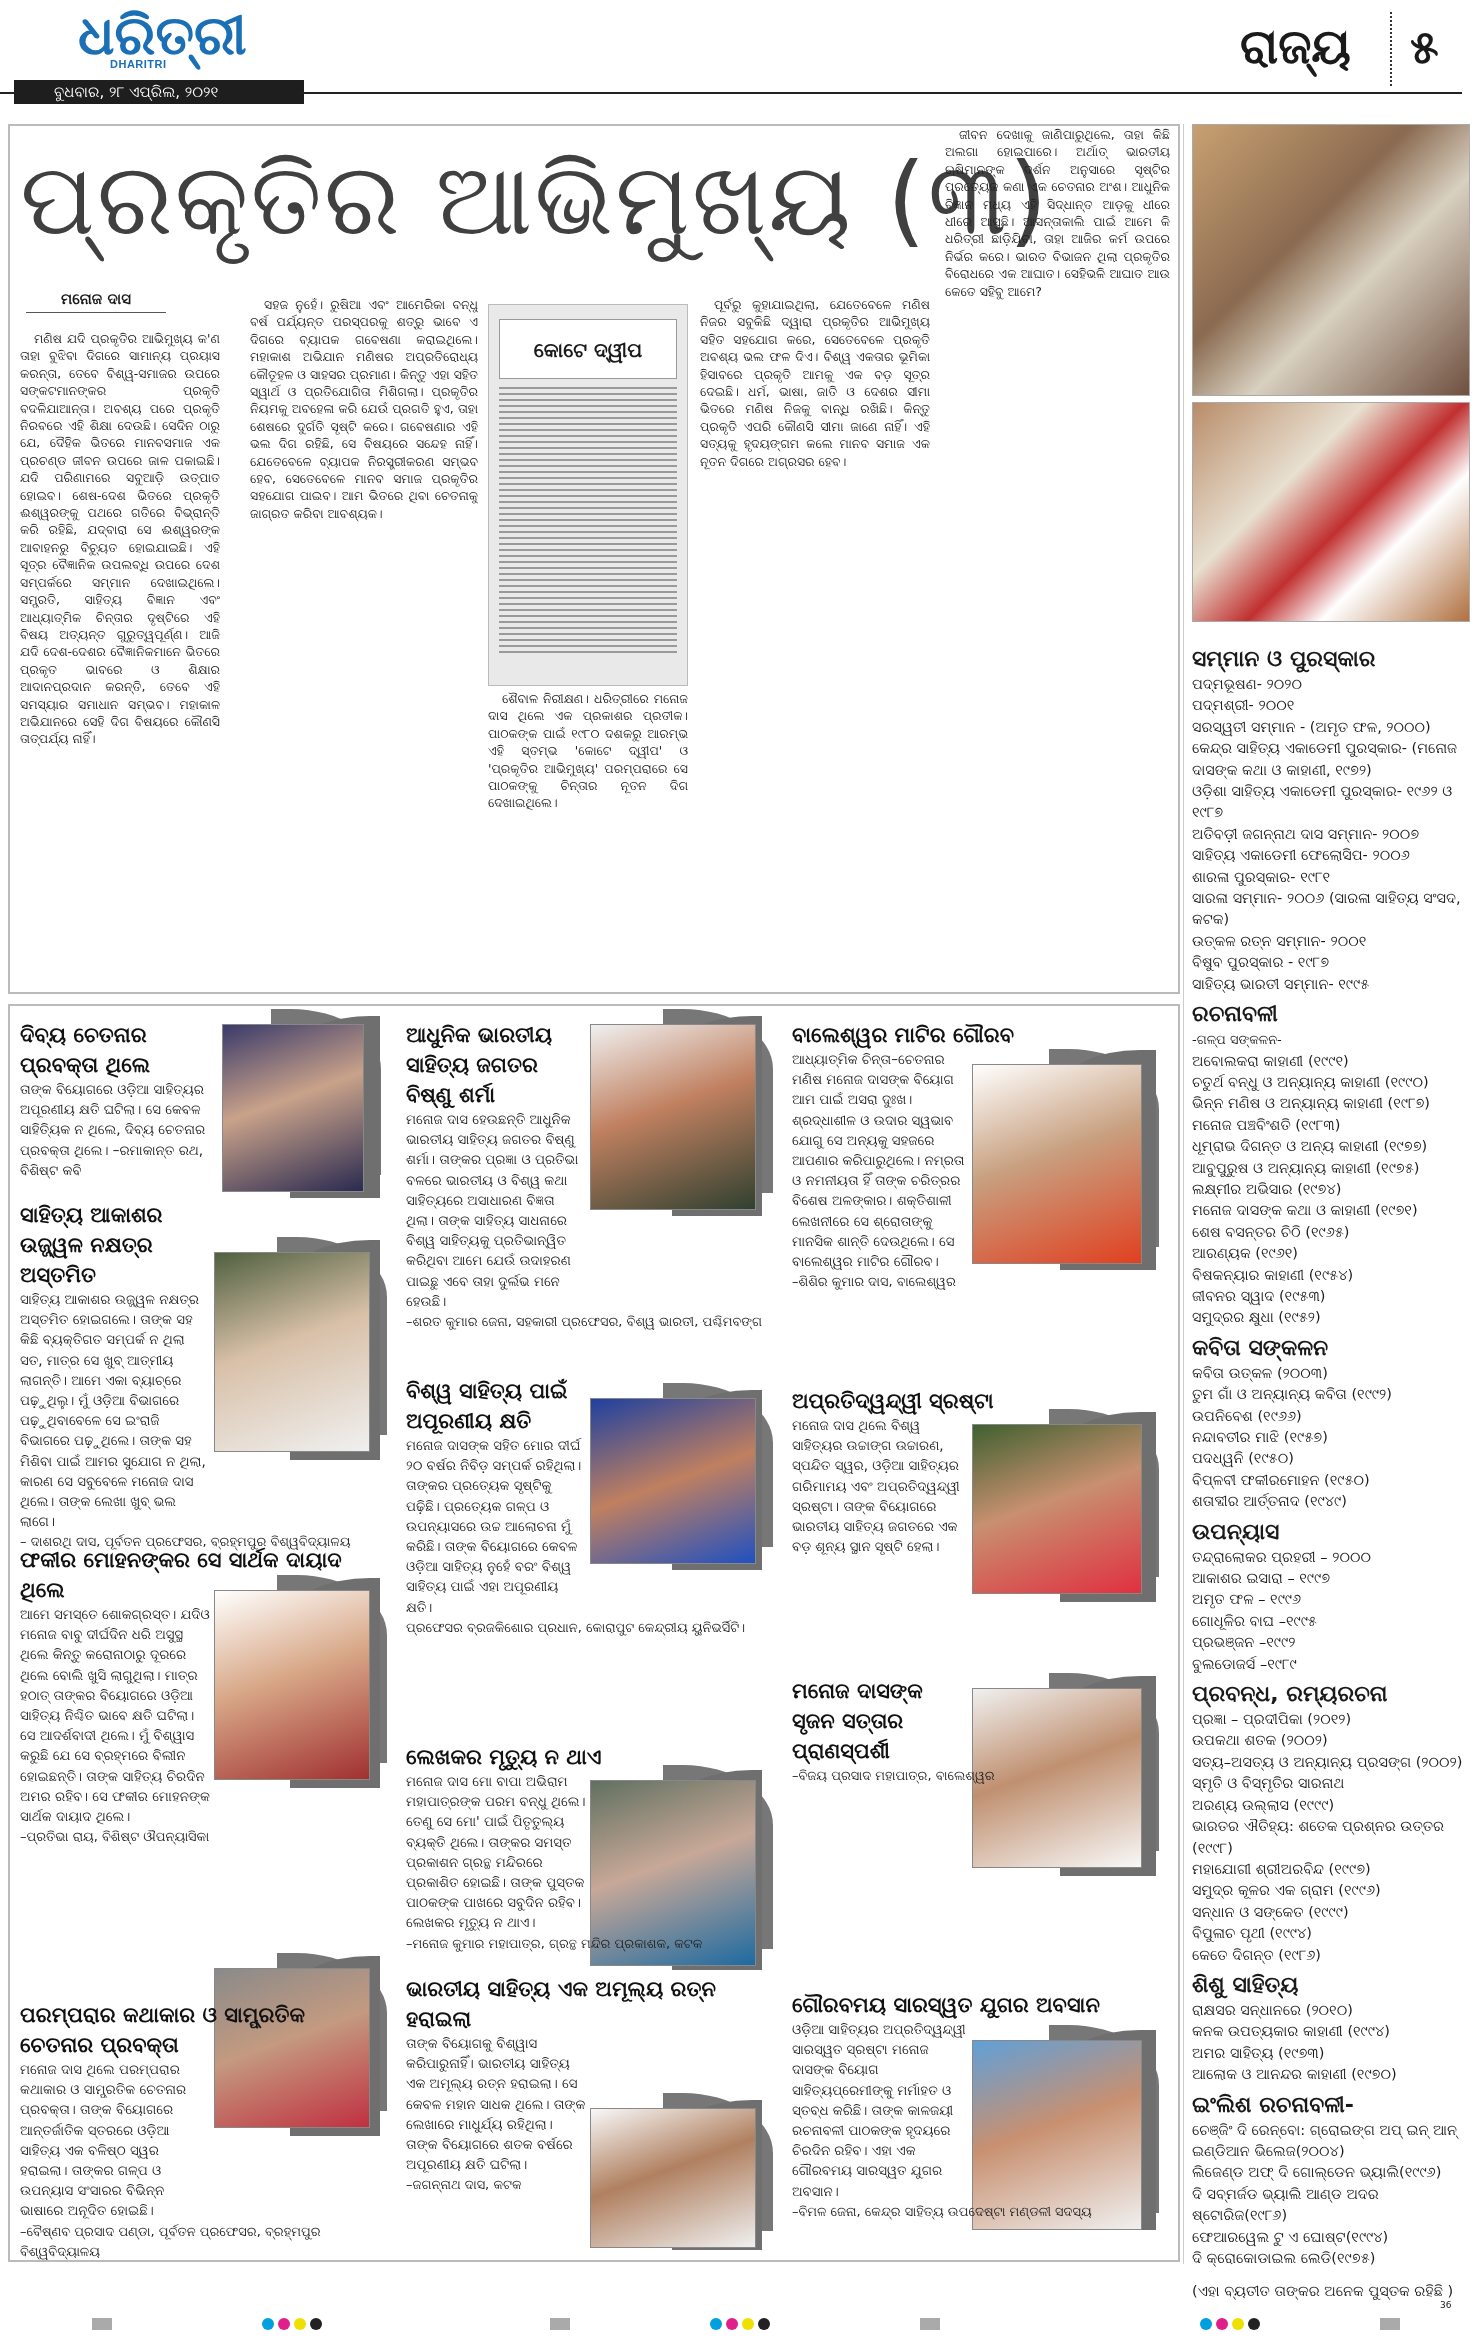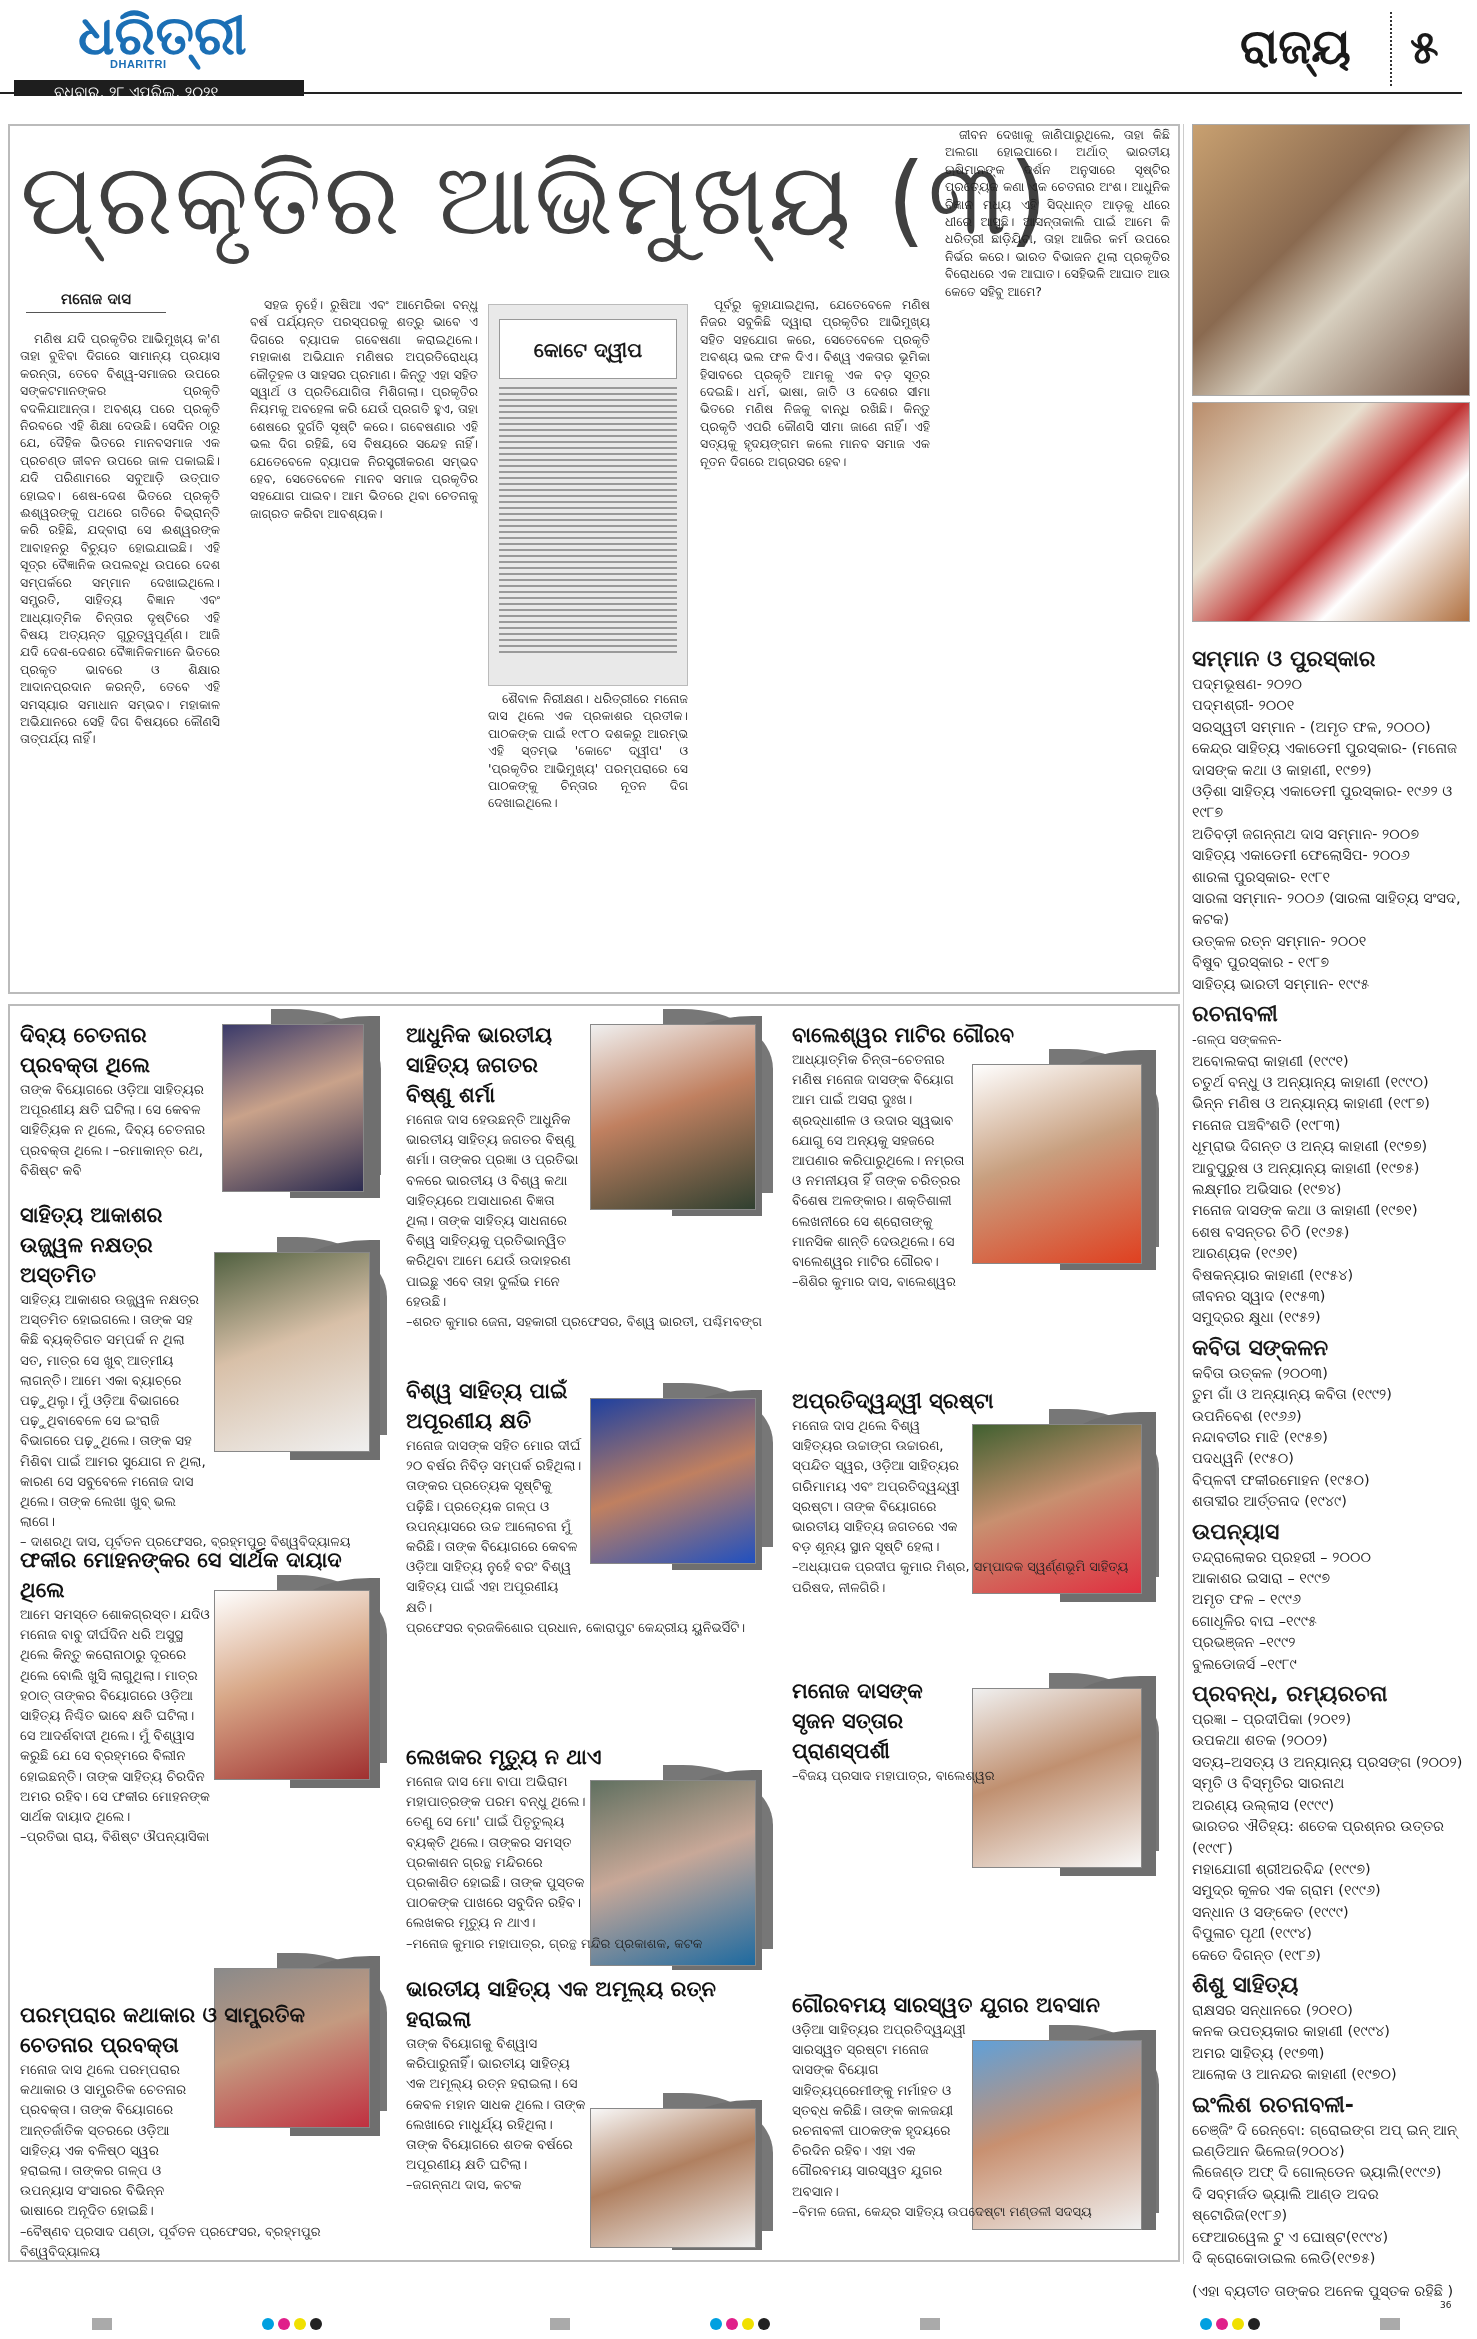--- a/index.html
+++ b/index.html
@@ -1,20 +1,20 @@
 <!DOCTYPE html>
 <html><head>
 <meta charset="utf-8">
 <style>
   *{box-sizing:border-box;margin:0;padding:0}
   body{width:1477px;height:2339px;background:#fff;font-family:"DejaVu Sans",sans-serif;color:#1a1a1a;position:relative;overflow:hidden}
   .masthead{position:absolute;left:0;top:0;width:1477px;height:110px}
   .logo{position:absolute;left:78px;top:8px;width:160px;height:62px;color:#1b6fb5;font-size:54px;font-weight:bold;line-height:56px;font-family:"DejaVu Sans",sans-serif}
   .logo-sub{position:absolute;left:110px;top:58px;font-size:11px;font-weight:bold;color:#1b6fb5;font-family:"Liberation Sans",sans-serif;letter-spacing:.5px}
-  .dateline{position:absolute;left:14px;top:80px;width:290px;height:16px;background:#1e1e1e;color:#fff;font-size:15px;line-height:24px;padding-left:40px}
+  .dateline{position:absolute;left:14px;top:80px;width:290px;height:24px;background:#1e1e1e;color:#fff;font-size:15px;line-height:24px;padding-left:40px}
   .rule-top{position:absolute;left:300px;top:92px;width:1162px;height:2px;background:#222}
   .rule-left{position:absolute;left:0;top:92px;width:14px;height:2px;background:#222}
   .section-name{position:absolute;left:1240px;top:18px;font-size:48px;font-weight:bold;line-height:56px}
   .page-sep{position:absolute;left:1390px;top:12px;height:74px;border-left:2px dotted #333}
   .page-num{position:absolute;left:1410px;top:20px;font-size:46px;font-weight:bold}
 
   .main-box{position:absolute;left:8px;top:124px;width:1172px;height:870px;border:2px solid #bbb}
   .headline{position:absolute;left:20px;top:140px;font-size:100px;font-weight:normal;line-height:120px;letter-spacing:2px;color:#404040}
   .byline{position:absolute;left:26px;top:290px;width:140px;font-size:15px;font-weight:bold;text-align:center;border-bottom:1px solid #555;padding-bottom:4px}
   .col{position:absolute;font-size:12.5px;line-height:17.4px;color:#222;text-align:justify}
@@ -239,21 +239,20 @@
   <h4>ବାଲେଶ୍ୱର ମାଟିର ଗୌରବ</h4>
   <div style="width:180px">ଆଧ୍ୟାତ୍ମିକ ଚିନ୍ତା–ଚେତନାର ମଣିଷ ମନୋଜ ଦାସଙ୍କ ବିୟୋଗ ଆମ ପାଇଁ ଅସରା ଦୁଃଖ। ଶ୍ରଦ୍ଧାଶୀଳ ଓ ଉଦାର ସ୍ୱଭାବ ଯୋଗୁ ସେ ଅନ୍ୟକୁ ସହଜରେ ଆପଣାର କରିପାରୁଥିଲେ। ନମ୍ରତା ଓ ନମନୀୟତା ହିଁ ତାଙ୍କ ଚରିତ୍ରର ବିଶେଷ ଅଳଙ୍କାର। ଶକ୍ତିଶାଳୀ ଲେଖନୀରେ ସେ ଶ୍ରୋତାଙ୍କୁ ମାନସିକ ଶାନ୍ତି ଦେଉଥିଲେ। ସେ ବାଲେଶ୍ୱର ମାଟିର ଗୌରବ।</div>
   <div class="credit">–ଶିଶିର କୁମାର ଦାସ, ବାଲେଶ୍ୱର</div>
 </div>
 
 <div class="frame" style="left:1060px;top:1412px;width:96px;height:190px"></div>
 <div class="portrait" style="left:972px;top:1424px;width:170px;height:170px;background:linear-gradient(160deg,#406030,#c89070 45%,#e03040)"></div>
 <div class="trib" style="left:792px;top:1386px;width:380px;height:290px">
   <h4>ଅପ୍ରତିଦ୍ୱନ୍ଦ୍ୱୀ ସ୍ରଷ୍ଟା</h4>
   <div style="width:180px">ମନୋଜ ଦାସ ଥିଲେ ବିଶ୍ୱ ସାହିତ୍ୟର ଉଚ୍ଚାଙ୍ଗ ଉଚ୍ଚାରଣ, ସ୍ପନ୍ଦିତ ସ୍ୱର, ଓଡ଼ିଆ ସାହିତ୍ୟର ଗରିମାମୟ ଏବଂ ଅପ୍ରତିଦ୍ୱନ୍ଦ୍ୱୀ ସ୍ରଷ୍ଟା। ତାଙ୍କ ବିୟୋଗରେ ଭାରତୀୟ ସାହିତ୍ୟ ଜଗତରେ ଏକ ବଡ଼ ଶୂନ୍ୟ ସ୍ଥାନ ସୃଷ୍ଟି ହେଲା।</div>
-  <div class="credit">–ଅଧ୍ୟାପକ ପ୍ରଦୀପ କୁମାର ମିଶ୍ର, ସମ୍ପାଦକ ସ୍ୱର୍ଣ୍ଣଭୂମି ସାହିତ୍ୟ ପରିଷଦ, ନୀଳଗିରି।</div>
 </div>
 
 <div class="frame" style="left:1060px;top:1676px;width:96px;height:200px"></div>
 <div class="portrait" style="left:972px;top:1688px;width:170px;height:180px;background:linear-gradient(160deg,#f0f0f0,#c09070 45%,#f8f8f8)"></div>
 <div class="trib" style="left:792px;top:1676px;width:380px;height:310px">
   <h4 style="width:170px">ମନୋଜ ଦାସଙ୍କ ସୃଜନ ସତ୍ତାର ପ୍ରାଣସ୍ପର୍ଶୀ</h4>
   <div class="credit">–ବିଜୟ ପ୍ରସାଦ ମହାପାତ୍ର, ବାଲେଶ୍ୱର</div>
 </div>
 
 <div class="frame" style="left:1060px;top:2030px;width:96px;height:200px"></div>

